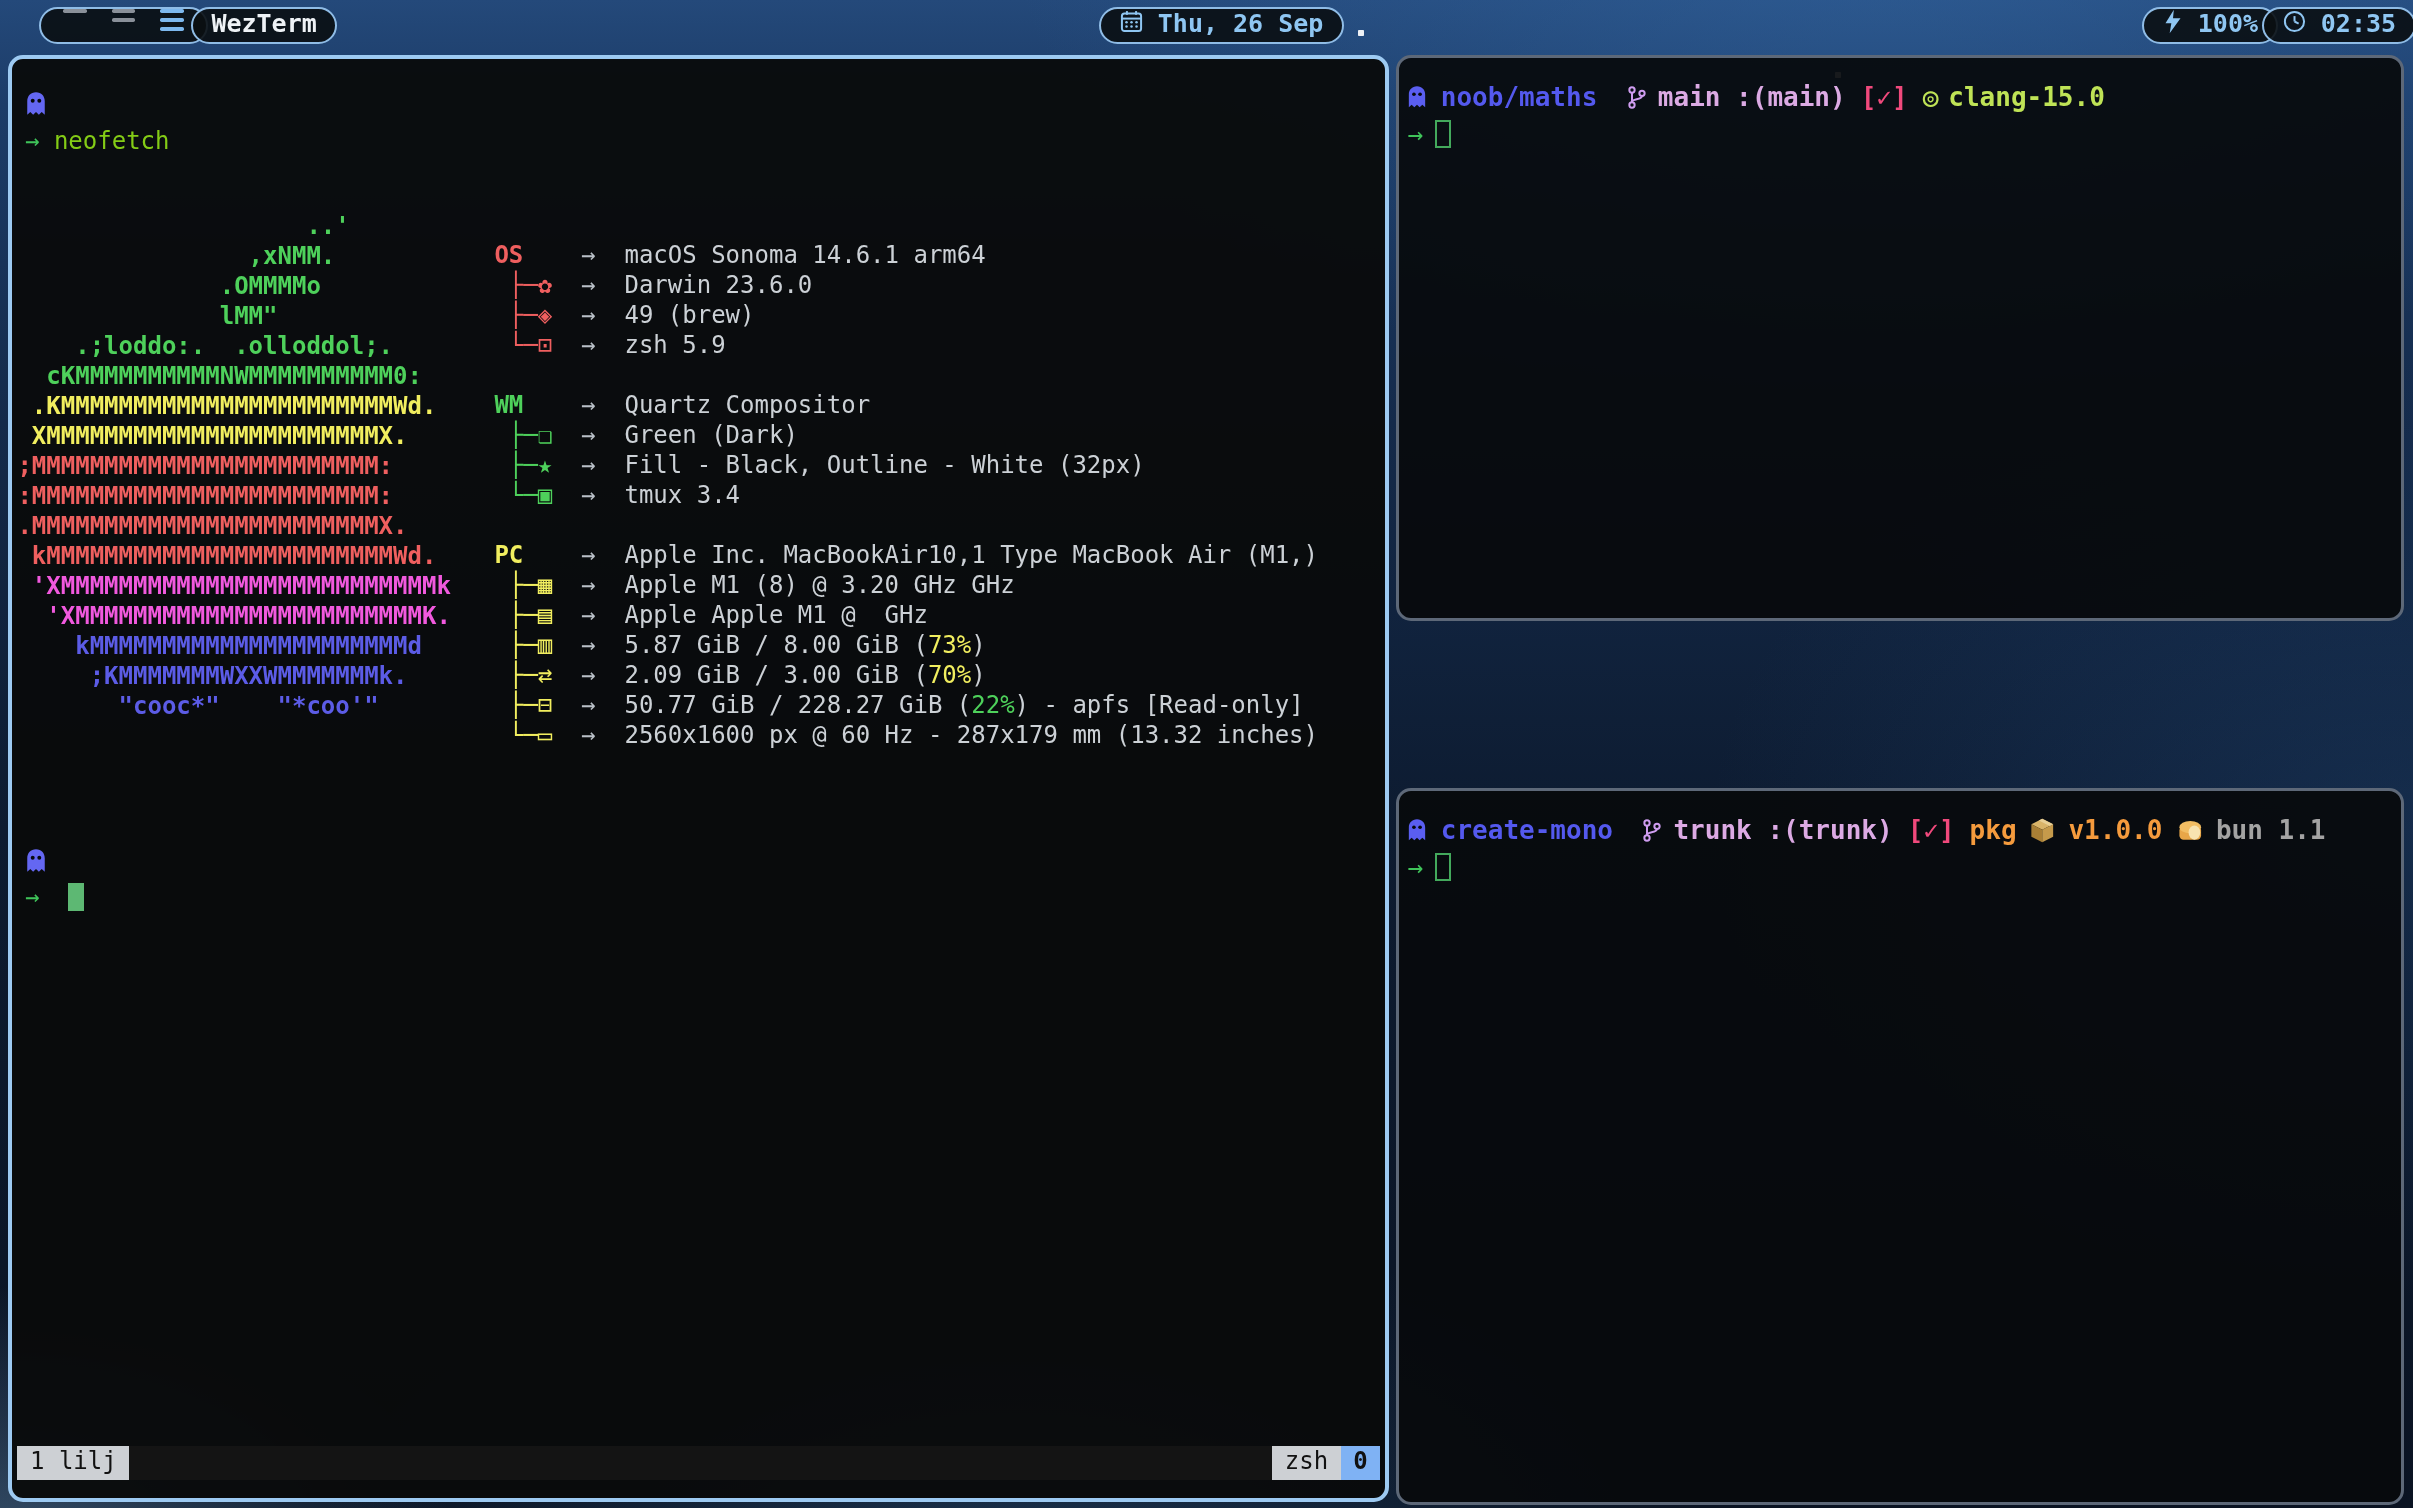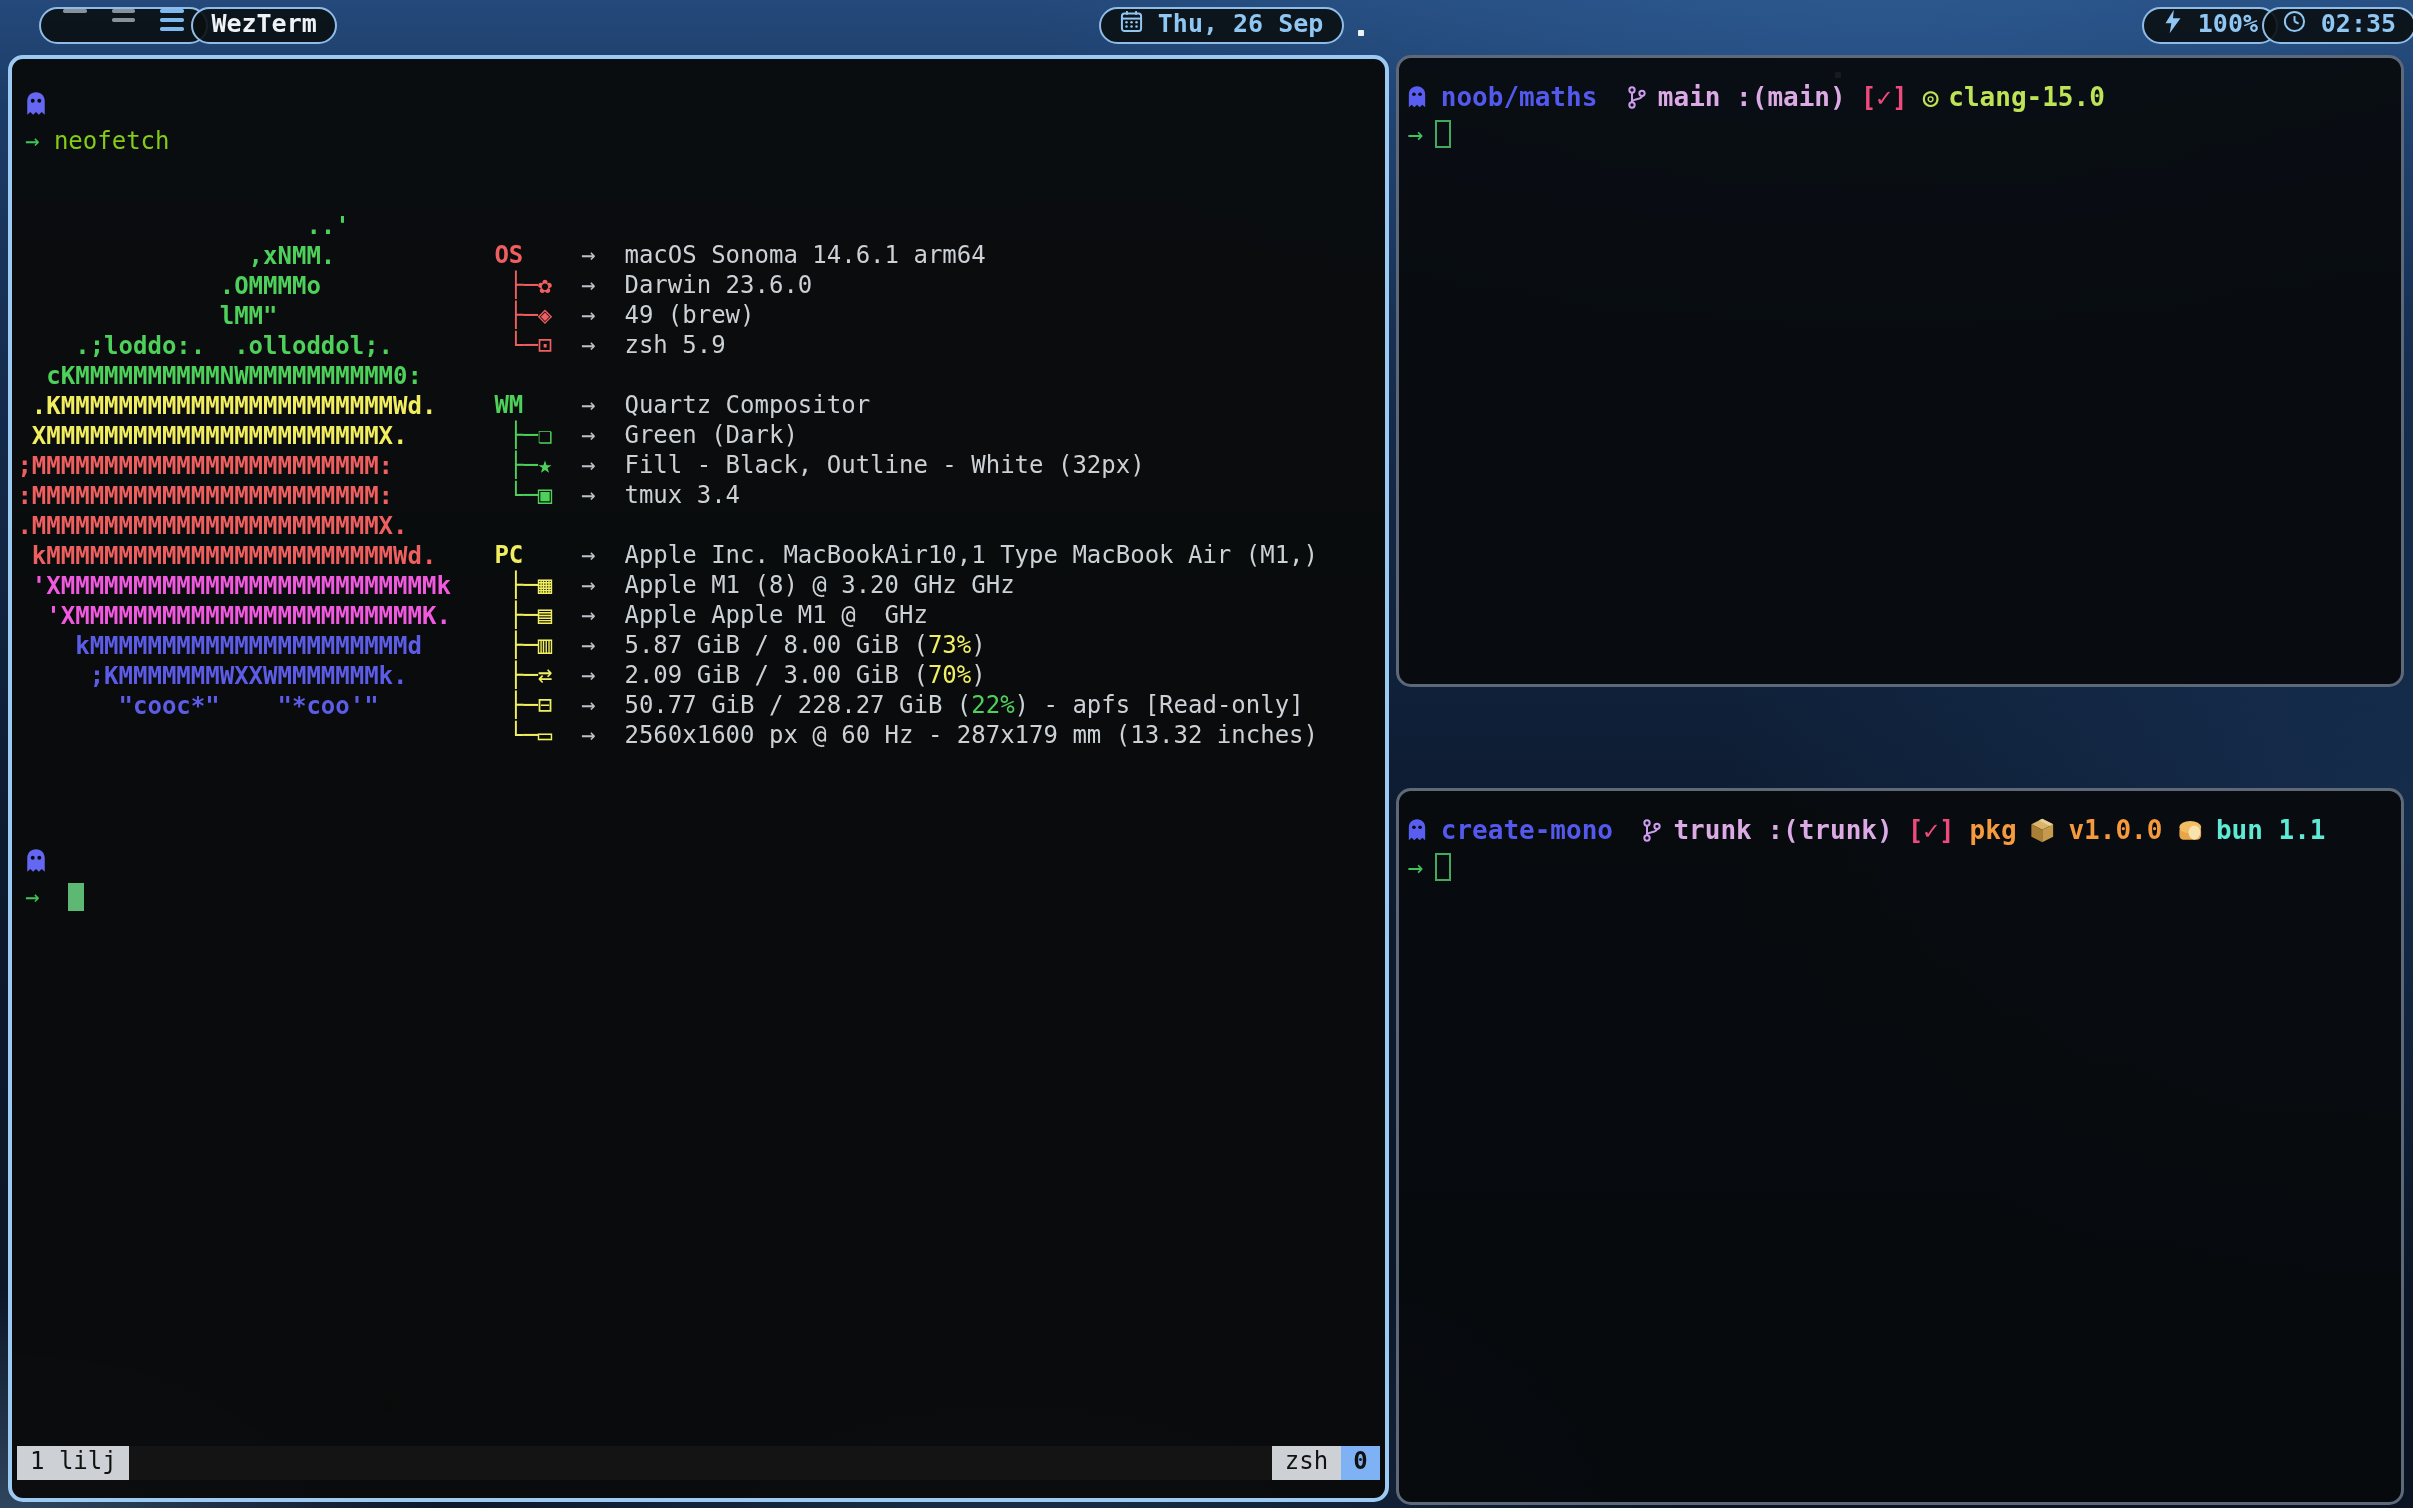--- a/index.html
+++ b/index.html
@@ -30,21 +30,21 @@
   .bars i { display:block; width:23.5px; height:4.2px; border-radius:1.7px; background:#8a9099; }
   .bars.blue i { background:#7db8ee; }
   .wezterm-pill { left:191px; color:#eef2f6; }
   .date-pill  { left:1099px; }
   .batt-pill  { left:2142px; }
   .clock-pill { left:2262px; }
 
   
   .pane { position:absolute; border-radius:15px; background:rgba(9,11,11,.95); }
   .pane-left  { left:8.4px; top:55px; width:1381px; height:1447px; border:4.2px solid #9dcaf2; }
-  .pane-rt    { left:1396px; top:55px;  width:1008px; height:632px; border:3.4px solid #5d6878; background:rgba(8,10,12,.93); }
+  .pane-rt    { left:1396px; top:55px;  width:1008px; height:566px; border:3.4px solid #5d6878; background:rgba(8,10,12,.93); }
   .pane-rb    { left:1396px; top:788px; width:1008px; height:717px; border:3.4px solid #5d6878; background:rgba(8,10,12,.93); }
 
   .term { font-size:24px; line-height:30px; color:#ccd1d6; }
   .ghost-line { margin:32px 0 0 12.6px; height:27px; }
   .prompt-line { margin:8.4px 0 0 12.6px; height:30px; display:flex; align-items:center; gap:0; white-space:pre; }
   .prompt-arrow { color:#3fc45a; }
   .cmd-text { color:#84cc16; }
   .cursor { display:inline-block; width:16px; height:28.5px; vertical-align:middle; }
   .cursor.solid  { background:#5db873; }
   .cursor.hollow { border:2.5px solid #43a95c; }
@@ -73,21 +73,21 @@
   
   .pane-header {
     display:flex; align-items:center; margin:22px 0 0 8.4px;
     font-size:26px; font-weight:bold; white-space:pre; height:34px;
   }
   .repo { color:#5459ee; }
   .branch-txt { color:#dcaae4; }
   .check-badge { color:#f0497c; }
   .tool-txt { color:#bfe356; }
   .pkg-txt { color:#f59b3d; }
-  .bun-txt { color:#5eead4;text-align:center; }
+  .bun-txt { color:#a3a3a3;text-align:center; }
   .hspace { display:inline-block; }
   .ph-icon { display:inline-flex; align-items:center; }
   .rp-prompt { margin:5px 0 0 8.4px; display:flex; align-items:center; gap:11.7px; font-size:26px; }
 </style>
 </head>
 <body>
 
 <div class="particle" style="left:1358px; top:30px;"></div>
 <div class="particle" style="left:1835px; top:72px;"></div>
 

